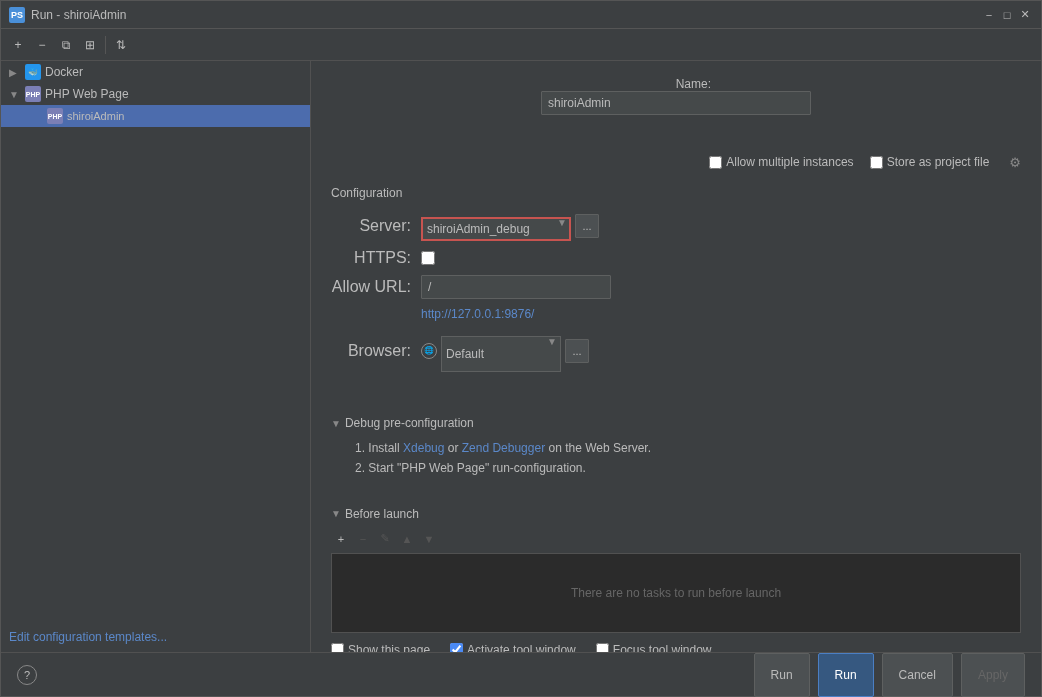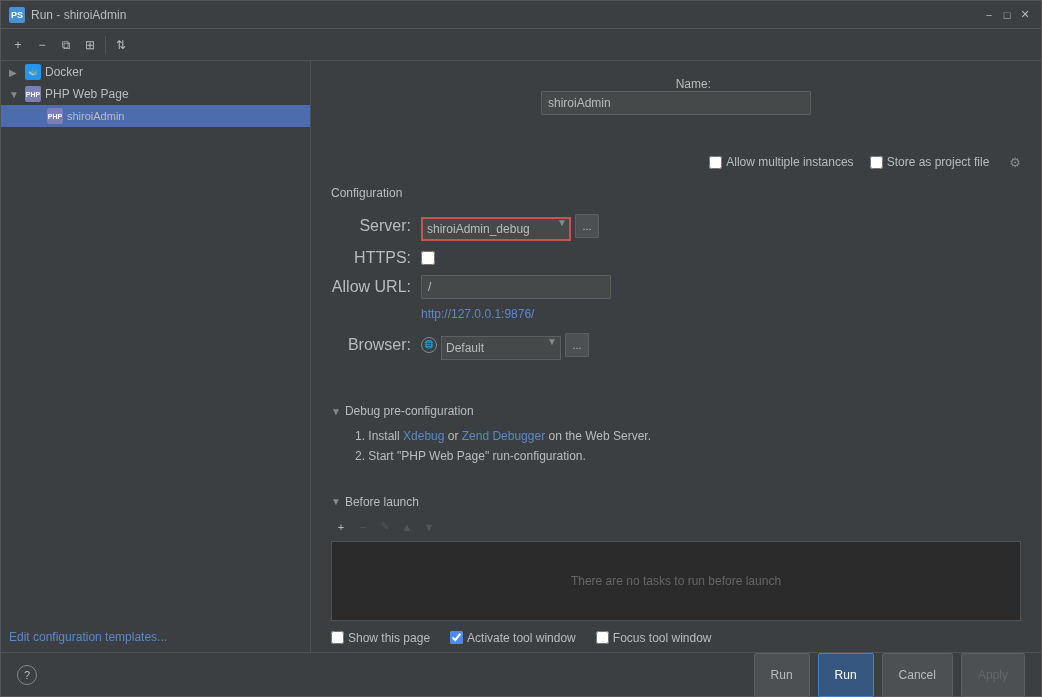--- a/index.html
+++ b/index.html
@@ -295,21 +295,21 @@
       display: block;
       margin-bottom: 8px;
     }
 
     .browser-select {
       background: #45494a;
       border: 1px solid #5e6060;
       color: #bbbbbb;
       padding: 2px 4px;
       font-size: 12px;
-      height: 24px;
+      height: 36px;
       appearance: none;
       -webkit-appearance: none;
       padding-right: 20px;
       min-width: 120px;
       cursor: pointer;
     }
     .browser-row {
       display: flex;
       align-items: center;
       gap: 4px;

